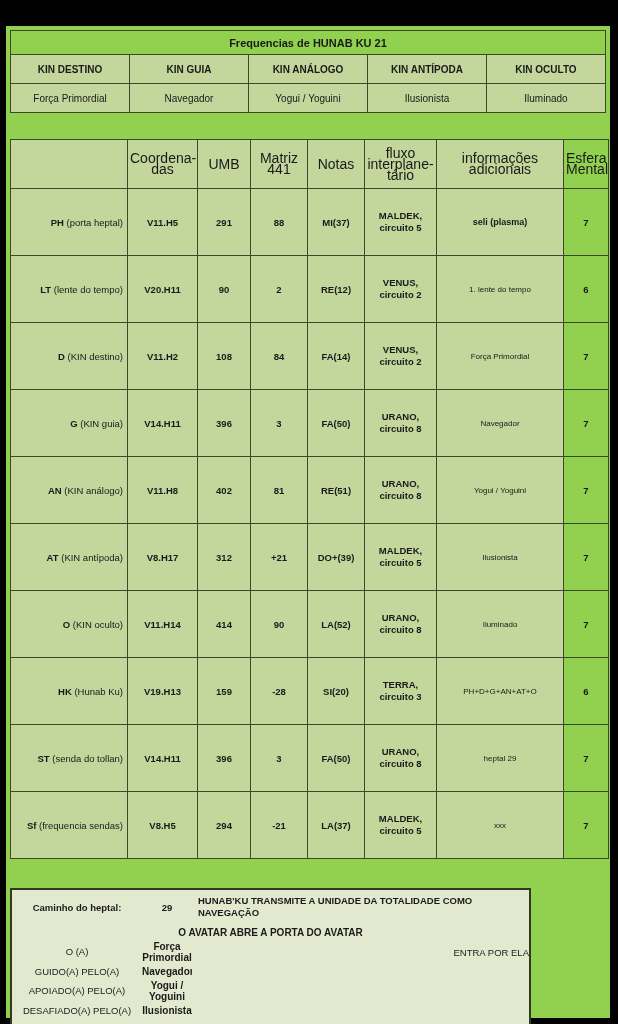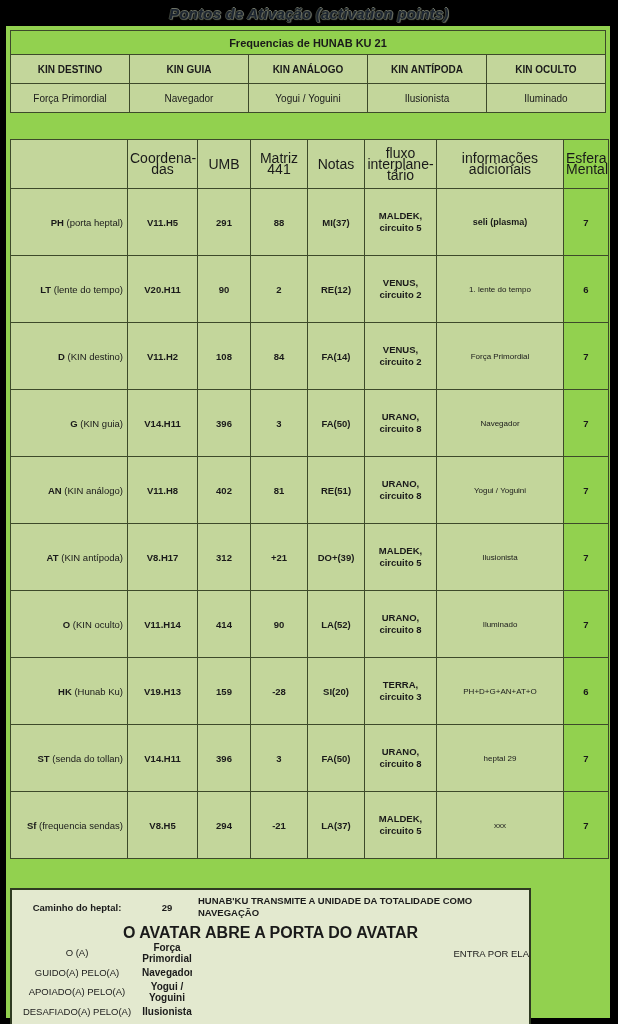--- a/index.html
+++ b/index.html
@@ -211,21 +211,21 @@
     font-size: 9.5px;
     font-weight: bold;
     text-align: left;
     line-height: 12px;
     padding-left: 6px;
   }
 
   tr.avatar-title td {
     background: #E3E9CF;
     height: 17px;
-    font-size: 16px;
+    font-size: 10px;
     font-weight: bold;
     text-align: center;
     border-bottom: 1px dotted #9aa07f;
   }
   tr.arow td {
     background: #E3E9CF;
     height: 17px;
     border-bottom: 1px dotted #9aa07f;
   }
   tr.arow.last td { border-bottom: none; }
@@ -247,23 +247,20 @@
     font-weight: normal;
     text-align: right;
     padding-left: 4px;
   }
 </style>
 </head>
 <body>
 
 <div id="page">
 
-  <div id="title-bar">
-    <span id="title-text">Pontos de Ativação (activation points)</span>
-  </div>
 
   <div id="green-body">
 
     <table id="freq-table">
       <tbody>
           <tr id="freq-title">
         <td colspan="5">Frequencias de HUNAB KU 21</td>
       </tr>
       <tr id="freq-head">
         <td style="width:128px">KIN DESTINO</td>

